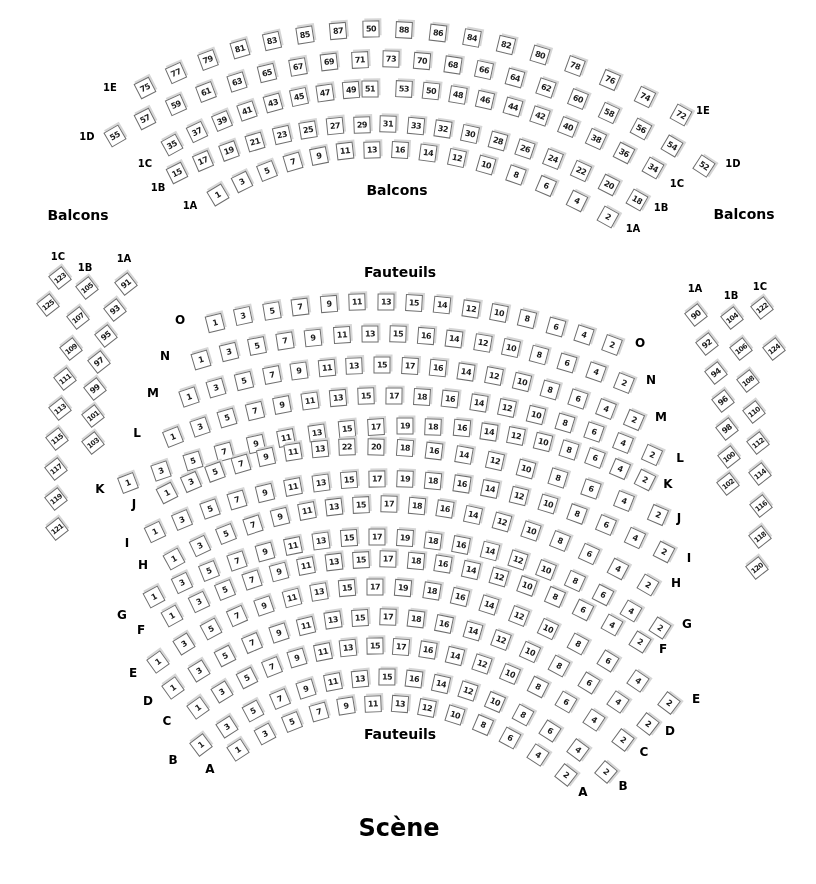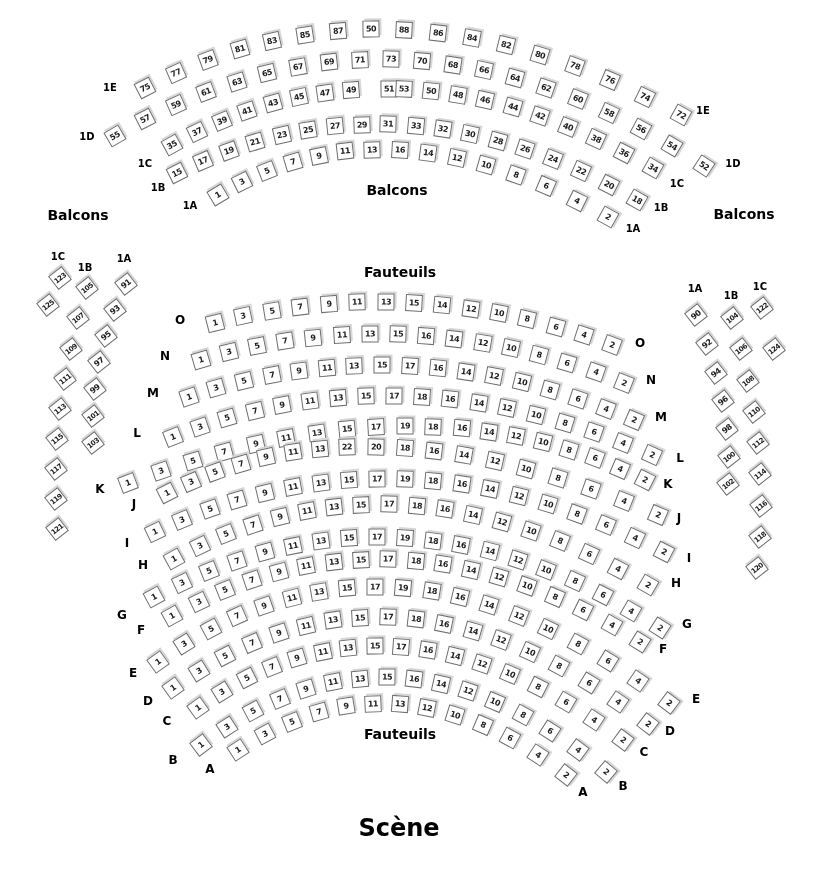--- a/index.html
+++ b/index.html
@@ -72,21 +72,21 @@
     <div class="rowlab balc" style="left: 87px; top: 136px;">1D</div>
     <div class="rowlab balc" style="left: 733px; top: 163px;">1D</div>
     <div class="seat" style="left: 172px; top: 145px; transform: translate(-50%, -50%) rotate(-28.9deg);">35</div>
     <div class="seat" style="left: 196.938px; top: 132.111px; transform: translate(-50%, -50%) rotate(-25.7deg);">37</div>
     <div class="seat" style="left: 222.086px; top: 120.889px; transform: translate(-50%, -50%) rotate(-22.4deg);">39</div>
     <div class="seat" style="left: 247.444px; top: 111.333px; transform: translate(-50%, -50%) rotate(-18.9deg);">41</div>
     <div class="seat" style="left: 273.012px; top: 103.444px; transform: translate(-50%, -50%) rotate(-15.4deg);">43</div>
     <div class="seat" style="left: 298.79px; top: 97.2222px; transform: translate(-50%, -50%) rotate(-11.8deg);">45</div>
     <div class="seat" style="left: 324.778px; top: 92.6667px; transform: translate(-50%, -50%) rotate(-8.1deg);">47</div>
     <div class="seat" style="left: 350.975px; top: 89.7778px; transform: translate(-50%, -50%) rotate(-4.5deg);">49</div>
-    <div class="seat" style="left: 389px; top: 88.5556px; transform: translate(-50%, -50%) rotate(-0.8deg);">51</div>
+    <div class="seat" style="left: 370px; top: 88.5556px; transform: translate(-50%, -50%) rotate(-0.8deg);">51</div>
     <div class="seat" style="left: 404px; top: 89px; transform: translate(-50%, -50%) rotate(2.7deg);">53</div>
     <div class="seat" style="left: 430.827px; top: 91.1111px; transform: translate(-50%, -50%) rotate(6.2deg);">50</div>
     <div class="seat" style="left: 457.864px; top: 94.8889px; transform: translate(-50%, -50%) rotate(9.6deg);">48</div>
     <div class="seat" style="left: 485.111px; top: 100.333px; transform: translate(-50%, -50%) rotate(12.9deg);">46</div>
     <div class="seat" style="left: 512.568px; top: 107.444px; transform: translate(-50%, -50%) rotate(16.1deg);">44</div>
     <div class="seat" style="left: 540.235px; top: 116.222px; transform: translate(-50%, -50%) rotate(19.1deg);">42</div>
     <div class="seat" style="left: 568.111px; top: 126.667px; transform: translate(-50%, -50%) rotate(22deg);">40</div>
     <div class="seat" style="left: 596.198px; top: 138.778px; transform: translate(-50%, -50%) rotate(24.7deg);">38</div>
     <div class="seat" style="left: 624.494px; top: 152.556px; transform: translate(-50%, -50%) rotate(27.2deg);">36</div>
     <div class="seat" style="left: 653px; top: 168px; transform: translate(-50%, -50%) rotate(29.6deg);">34</div>

